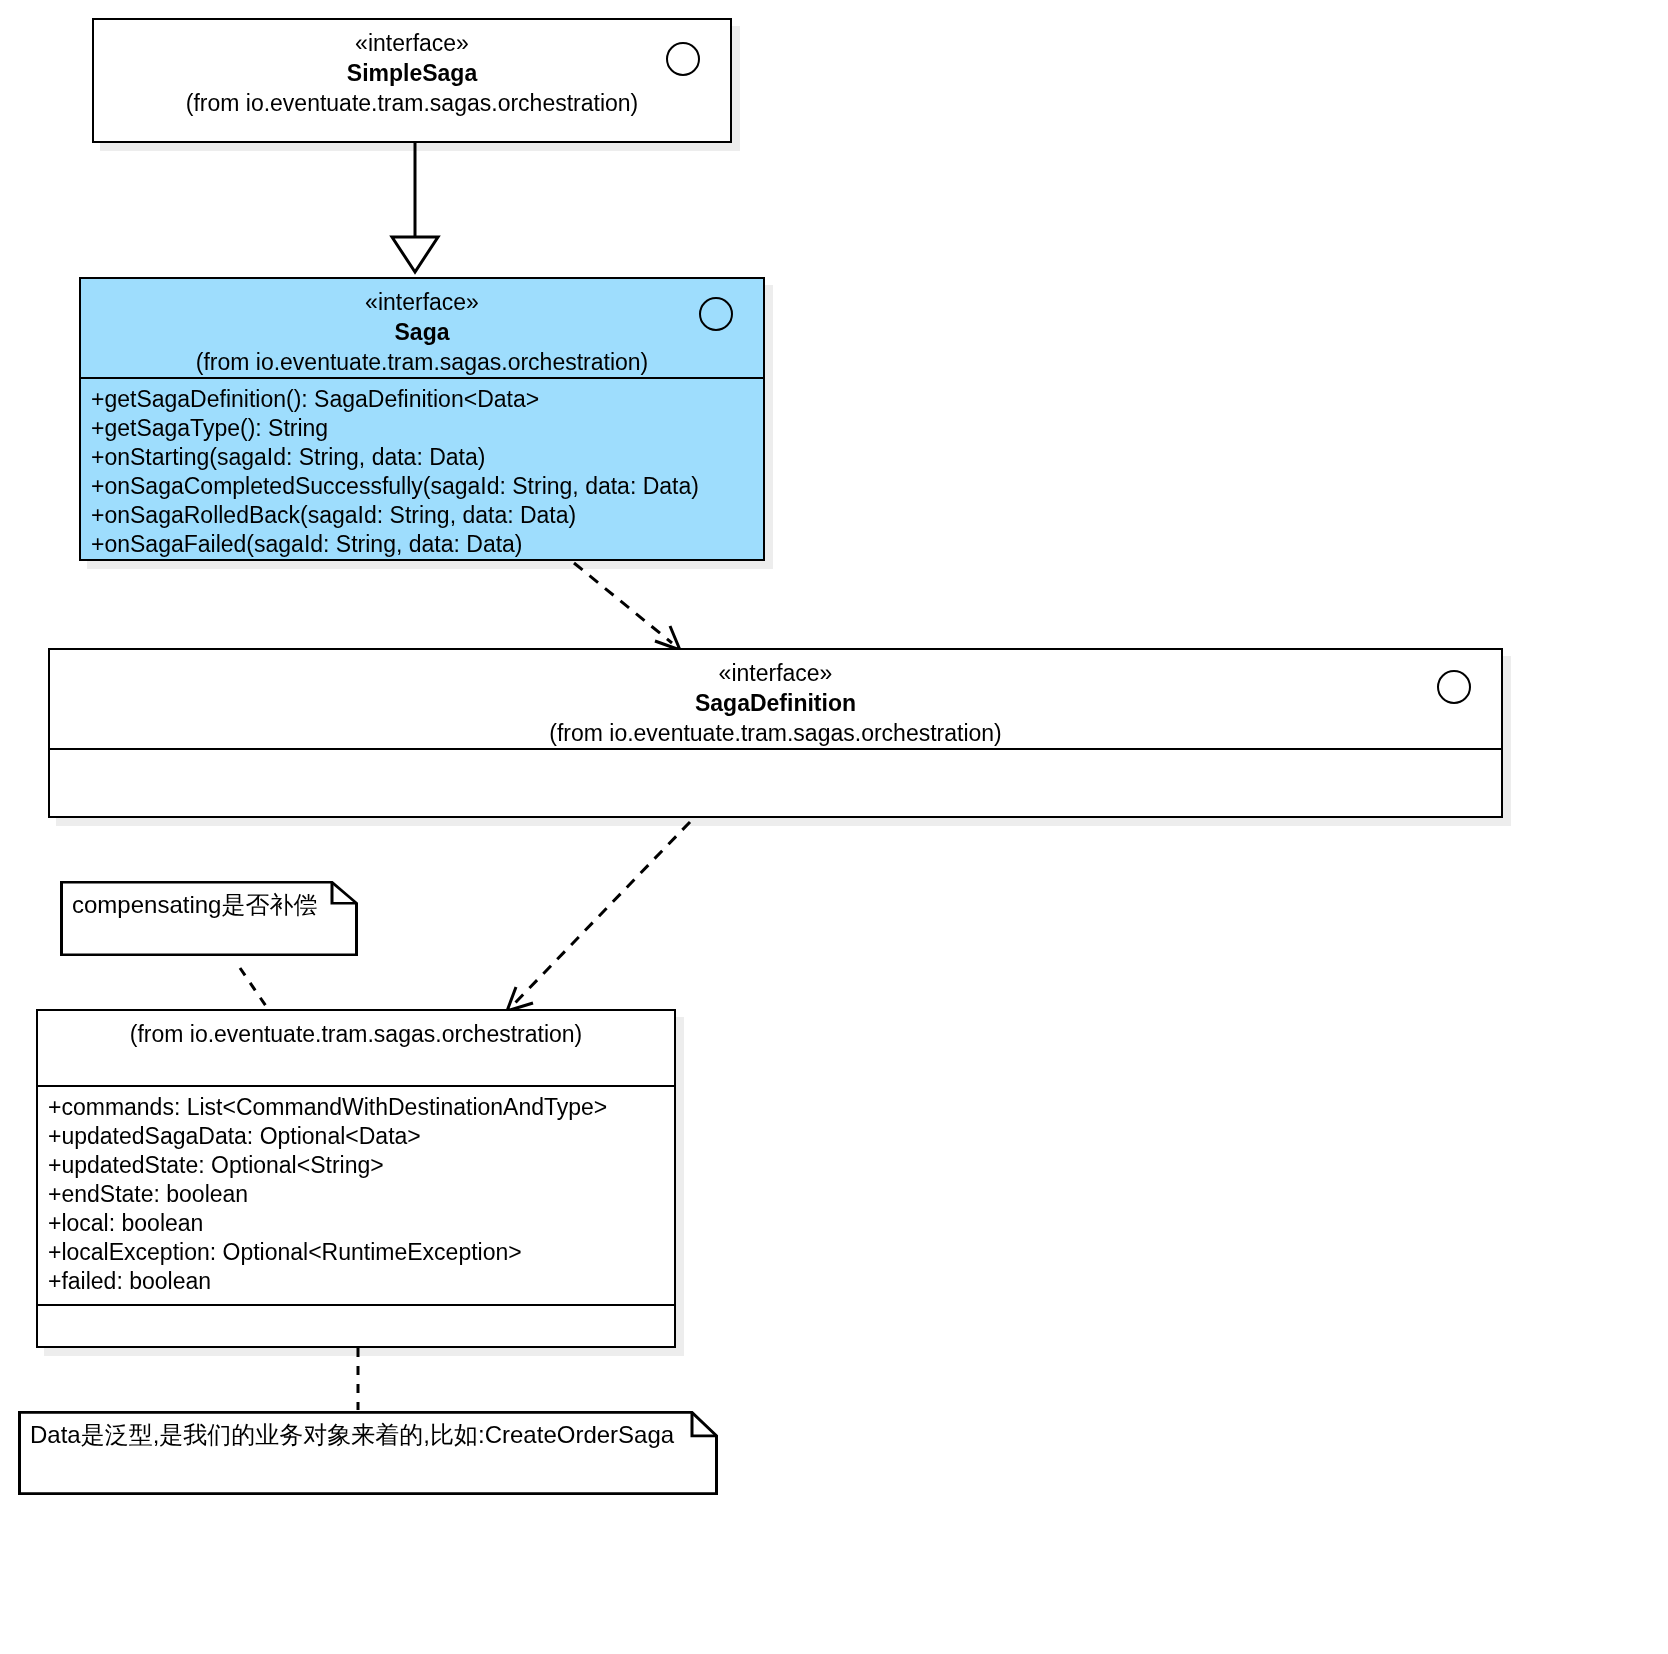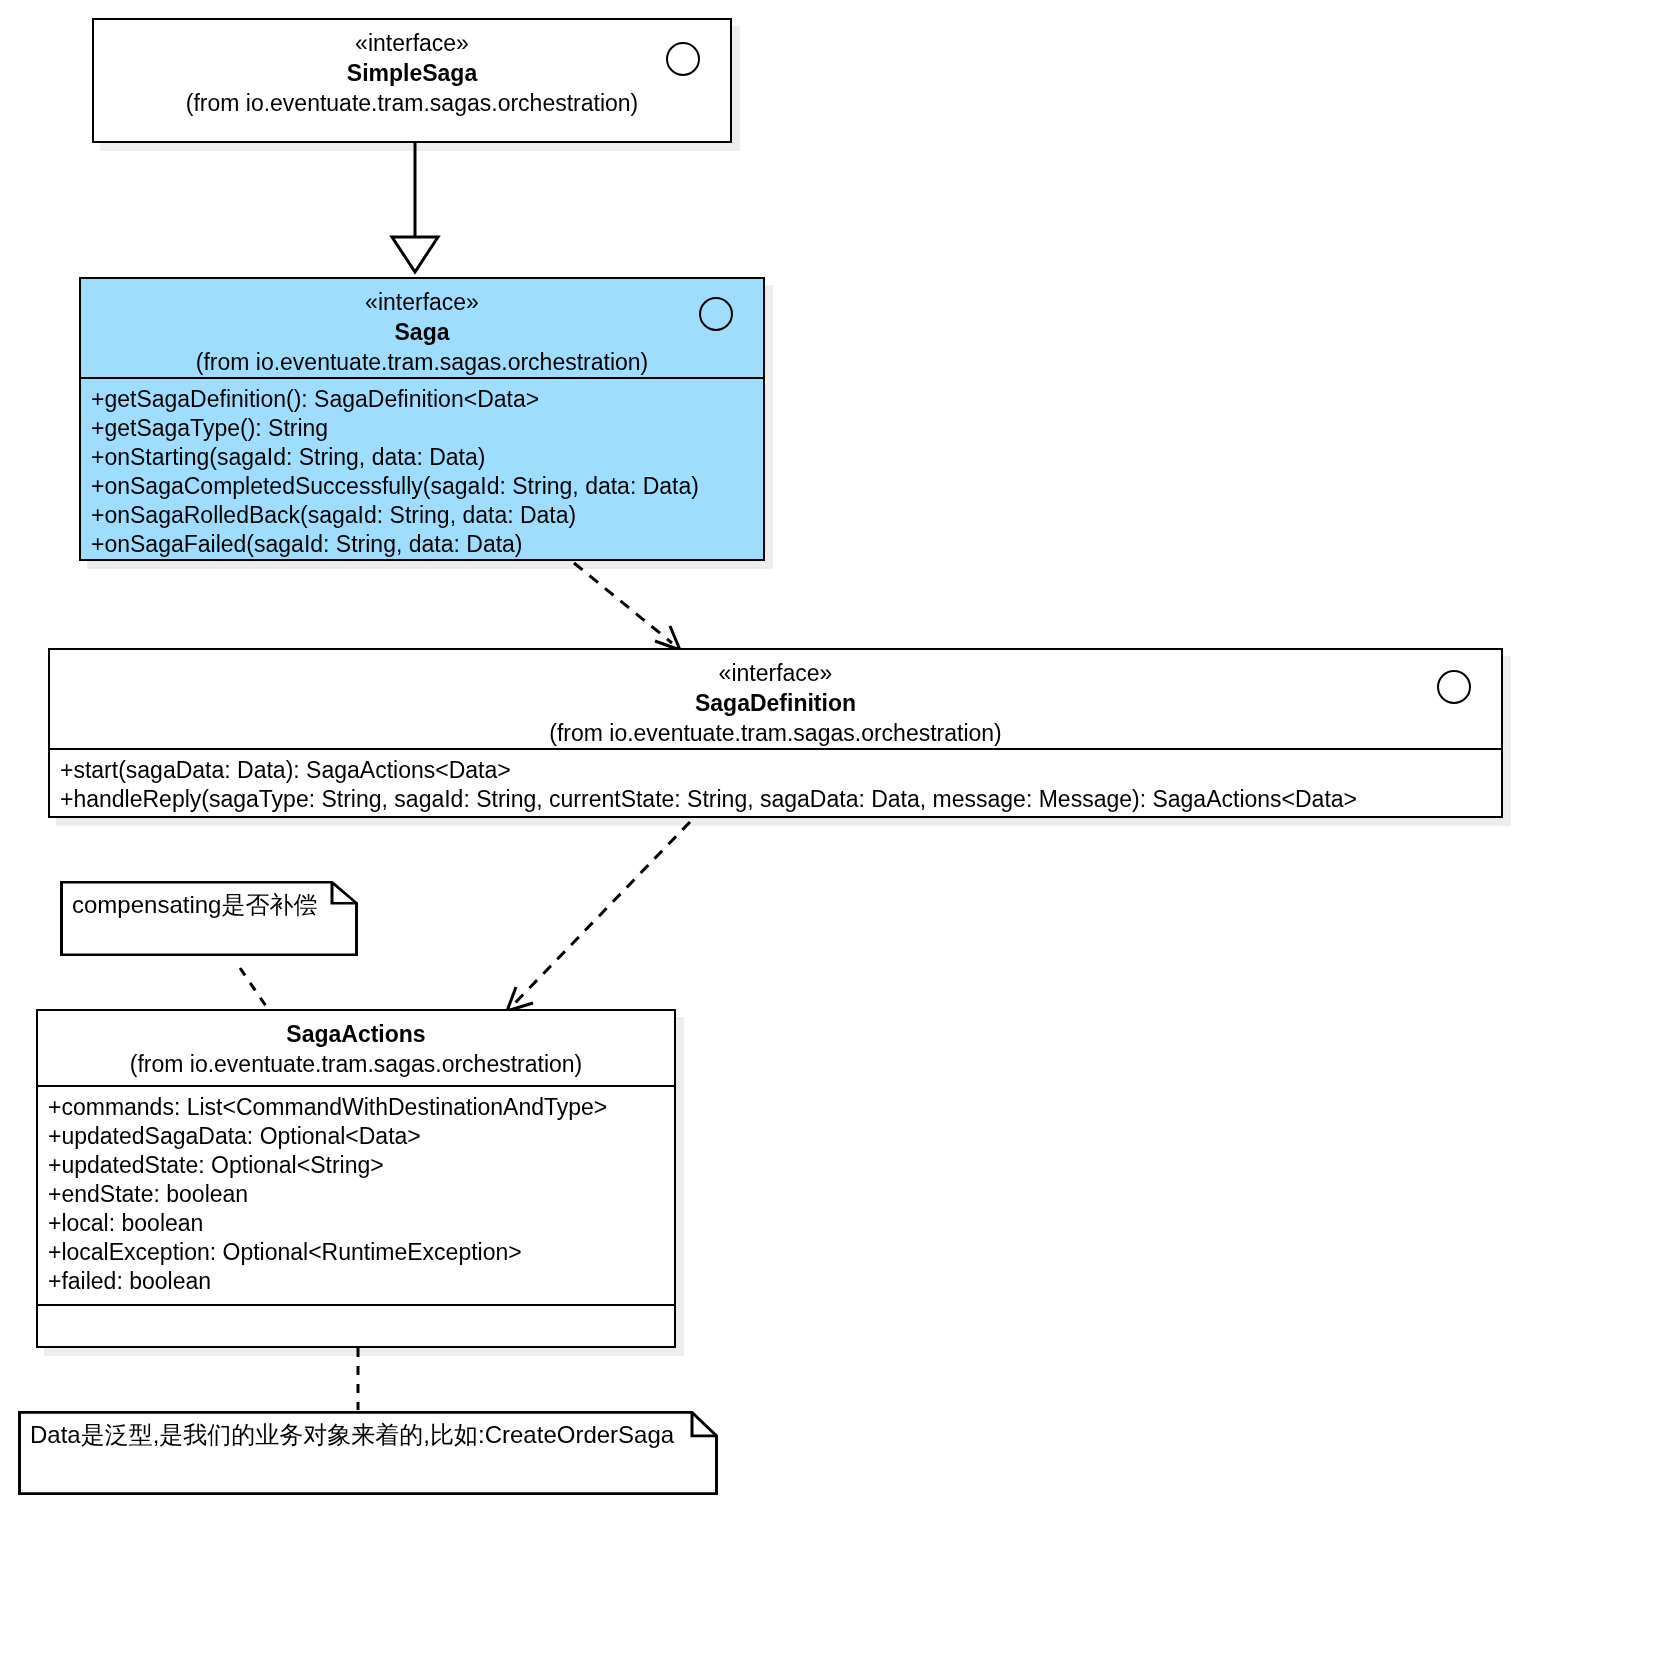--- a/index.html
+++ b/index.html
@@ -176,37 +176,32 @@
   </div>
 
   <div class="uml-box" id="box-saga-definition" style="left:48px; top:648px; width:1455px; height:170px;">
     <div class="box-header" style="height:98px;">
       <div class="iface-circle" style="right:30px; top:20px;"></div>
       <div class="stereotype">«interface»</div>
       <div class="class-name">SagaDefinition</div>
       <div class="package-name">(from io.eventuate.tram.sagas.orchestration)</div>
     </div>
     <div class="divider"></div>
-    <div class="members">
-      <div class="member">+start(sagaData: Data): SagaActions&lt;Data&gt;</div>
-      <div class="member">+handleReply(sagaType: String, sagaId: String, currentState: String, sagaData: Data, message: Message): SagaActions&lt;Data&gt;</div>
-    </div>
   </div>
 
   <div class="note" id="note-compensating" style="left:60px; top:881px; width:298px; height:75px;">
     <svg class="note-shape" viewBox="0 0 298 88" preserveAspectRatio="none">
       <path d="M 1.5,1.5 L 272,1.5 L 296.5,26 L 296.5,86.5 L 1.5,86.5 Z" fill="#ffffff" stroke="#000" stroke-width="3"></path>
       <path d="M 272,1.5 L 272,26 L 296.5,26" fill="none" stroke="#000" stroke-width="3"></path>
     </svg>
     <div class="note-text">compensating是否补偿</div>
   </div>
 
   <div class="uml-box" id="box-saga-actions" style="left:36px; top:1009px; width:640px; height:339px;">
     <div class="box-header" style="height:74px;">
-      <div class="class-name">SagaActions</div>
       <div class="package-name">(from io.eventuate.tram.sagas.orchestration)</div>
     </div>
     <div class="divider"></div>
     <div class="members">
       <div class="member">+commands: List&lt;CommandWithDestinationAndType&gt;</div>
       <div class="member">+updatedSagaData: Optional&lt;Data&gt;</div>
       <div class="member">+updatedState: Optional&lt;String&gt;</div>
       <div class="member">+endState: boolean</div>
       <div class="member">+local: boolean</div>
       <div class="member">+localException: Optional&lt;RuntimeException&gt;</div>

